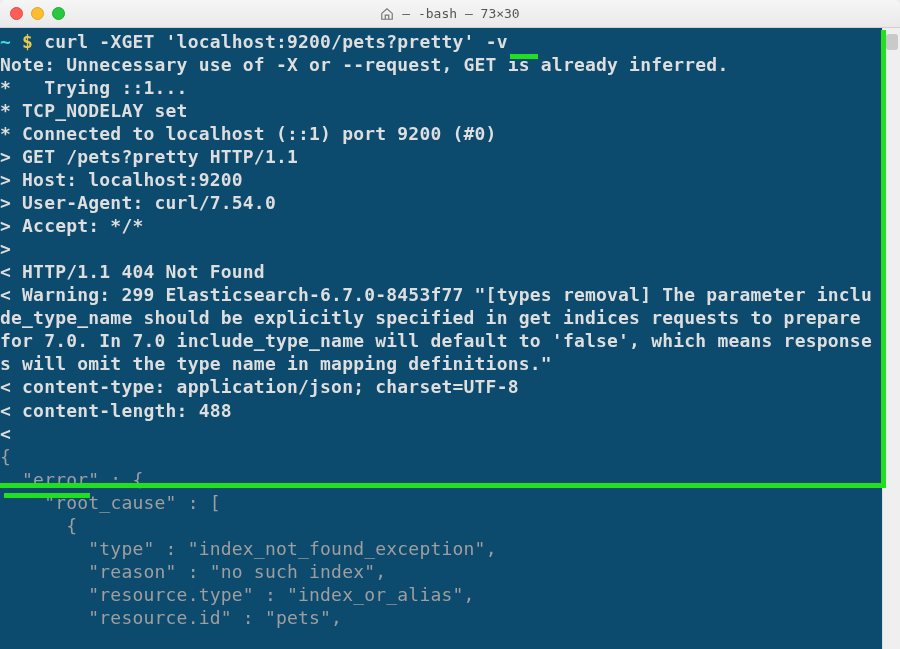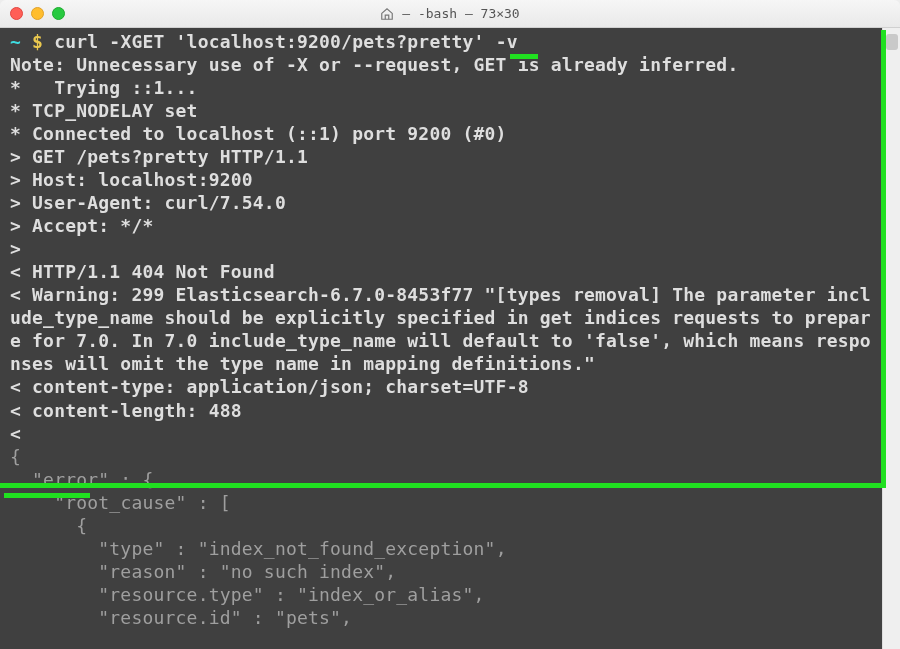--- a/index.html
+++ b/index.html
@@ -72,25 +72,25 @@
     height: 16px;
     background: #c9c9c9;
     border-radius: 3px;
   }
   .term {
     position: absolute;
     top: 28px;
     left: 0;
     right: 18px;
     bottom: 0;
-    background: #404040;
+    background: #0c4a6e;
     color: #dedede;
     font-size: 18px;
     line-height: 1.28;
-    padding: 2px 4px 0 10px;
+    padding: 2px 4px 0 0;
     white-space: pre-wrap;
     word-break: break-all;
     letter-spacing: 0.2px;
     font-weight: 600;
   }
   .prompt-cyan { color: #3fdce0; }
   .prompt-dollar { color: #eac84e; }
   .dim { color: #9f9f9f; font-weight: 500; }
   .hl-box {
     position: absolute;

